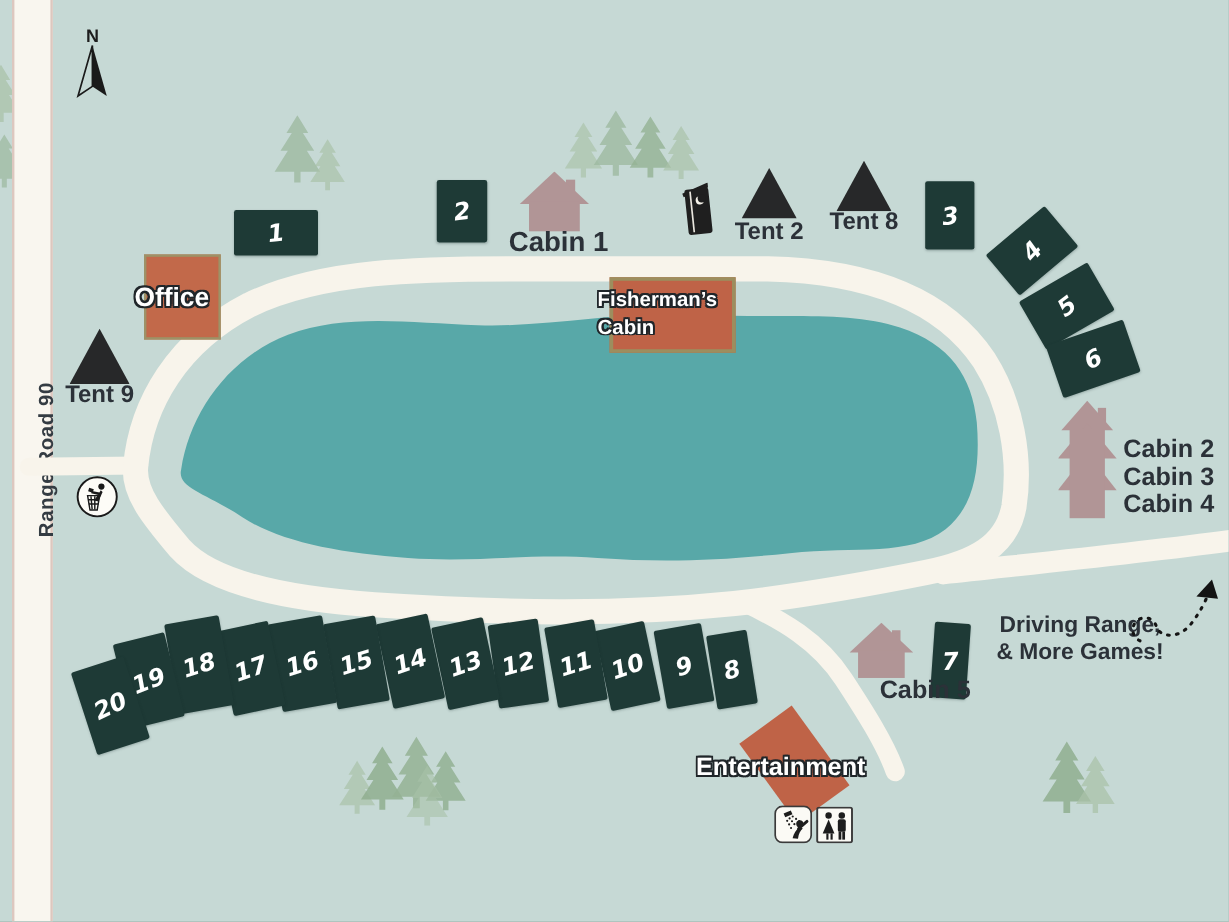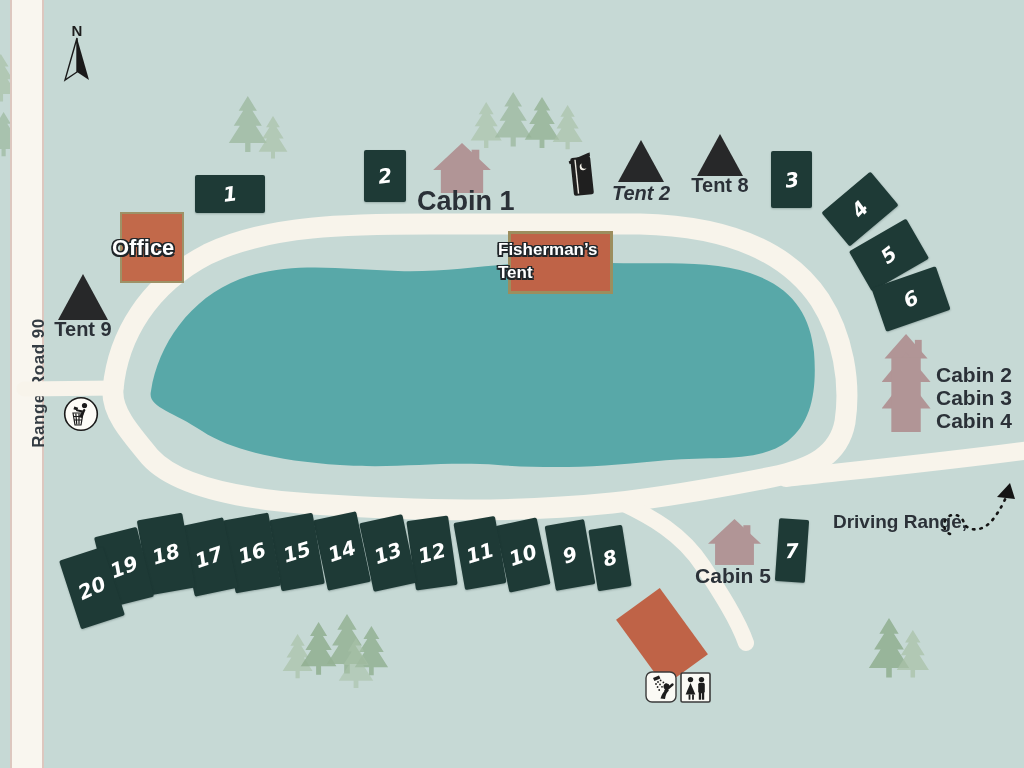--- a/index.html
+++ b/index.html
@@ -196,21 +196,21 @@
     </div>
 
   <svg class="abs" style="left:58px;top:274px" width="50" height="46">
     <polygon points="25,0 50,46 0,46" fill="#272829"></polygon>
   </svg>
   <div class="dark-label" style="left:38px;top:318px;width:90px;">Tent 9</div>
 
   <svg class="abs" style="left:618px;top:140px" width="46" height="42">
     <polygon points="23,0 46,42 0,42" fill="#272829"></polygon>
   </svg>
-  <div class="dark-label" style="left:596px;top:182px;width:90px;font-style:italic;">Tent 2</div>
+  <div class="dark-label" style="left:596px;top:182px;width:90px;">Tent 2</div>
 
   <svg class="abs" style="left:697px;top:134px" width="46" height="42">
     <polygon points="23,0 46,42 0,42" fill="#272829"></polygon>
   </svg>
   <div class="dark-label" style="left:675px;top:174px;width:90px;">Tent 8</div>
 
   <svg class="abs" style="left:570px;top:153px;transform:rotate(-6deg)" width="26" height="45">
     <polygon points="0,7 22,0 22,4 1,10" fill="#1f1f1f"></polygon>
     <rect x="2" y="4" width="20" height="38" rx="2" fill="#1f1f1f"></rect>
     <rect x="6" y="6" width="1.4" height="34" fill="#e9e6de"></rect>
@@ -218,21 +218,21 @@
     <circle cx="15.8" cy="12.6" r="3.4" fill="#1f1f1f"></circle>
   </svg>
 
   <svg class="abs" style="left:433px;top:143px" width="58" height="50" viewBox="0 0 60 52">
     <g fill="#b19596">
       <rect x="40" y="7" width="8" height="14"></rect>
       <polygon points="30,0 60,28 0,28"></polygon>
       <rect x="8" y="26" width="44" height="26"></rect>
     </g>
   </svg>
-  <div class="dark-label" style="left:417px;top:190px;width:90px;font-size:27px;text-align:right;">Cabin 1</div>
+  <div class="dark-label" style="left:417px;top:190px;width:90px;font-size:23px;text-align:right;">Cabin 1</div>
 
   <svg class="abs" style="left:882px;top:334px" width="52" height="98" viewBox="0 0 50 100">
     <g fill="#b19596">
       <rect x="32" y="6" width="7" height="13"></rect>
       <polygon points="23,0 45,25 1,25"></polygon>
       <polygon points="23,19 48,49 -2,49"></polygon>
       <polygon points="23,44 48,76 -2,76"></polygon>
       <rect x="8" y="24" width="30" height="76"></rect>
     </g>
   </svg>
@@ -240,32 +240,33 @@
   <div class="dark-label" style="left:936px;top:387px;width:110px;font-size:21px;text-align:left;">Cabin 3</div>
   <div class="dark-label" style="left:936px;top:410px;width:110px;font-size:21px;text-align:left;">Cabin 4</div>
 
   <svg class="abs" style="left:708px;top:519px" width="53" height="46" viewBox="0 0 60 52">
     <g fill="#b19596">
       <rect x="40" y="7" width="8" height="14"></rect>
       <polygon points="30,0 60,28 0,28"></polygon>
       <rect x="8" y="26" width="44" height="26"></rect>
     </g>
   </svg>
-  <div class="dark-label" style="left:688px;top:565px;width:90px;font-size:21px;">Cabin 5</div>
+  <div class="dark-label" style="left:726px;top:565px;width:90px;font-size:21px;">Cabin 5</div>
 
   <div class="building" id="office-building" style="left:120px;top:212px;width:64px;height:71px;"></div>
   <div class="outlined" style="position:absolute;left:112px;top:235px;width:80px;font-size:22px;">Office</div>
 
   <div class="building" id="fisherman-building" style="left:508px;top:231px;width:105px;height:63px;"></div>
   <div class="outlined" style="position:absolute;left:498px;top:238px;width:126px;font-size:17px;line-height:23px;">
     <div>Fisherman’s</div>
-    <div>Tent</div>
+    <div>Cabin</div>
   </div>
 
   <div class="building" id="entertainment-building" style="left:635px;top:596px;width:54px;height:82px;transform:rotate(-36deg);"></div>
+  <div class="outlined" style="position:absolute;left:580px;top:628px;width:180px;font-size:21px;">Entertainment</div>
 
   <svg class="abs" style="left:645px;top:671px" width="32" height="32">
     <rect x="1" y="1" width="30" height="30" rx="6" fill="#fbfaf5" stroke="#3a3a3a" stroke-width="1.4"></rect>
     <polygon points="8,7 14,4.4 15.4,7.6 9.4,10" fill="#1d1d1d"></polygon>
     <g fill="#1d1d1d">
       <circle cx="13" cy="11" r="0.9"></circle>
         <circle cx="15" c2="13" cy="13.4" r="0.9"></circle>
         <circle cx="17" cy="15.8" r="0.9"></circle>
       <circle cx="11" cy="13" r="0.9"></circle>
         <circle cx="12.6" cy="16" r="0.9"></circle>
@@ -301,19 +302,20 @@
     <rect x="10.8" y="11" width="4" height="3" transform="rotate(18 12.8 12.5)" fill="#1a1a1a"></rect>
     <g stroke="#1a1a1a" stroke-width="1.2" fill="none">
       <path d="M10,17 L12,29 L18,29 L20,17 Z"></path>
       <path d="M12.8,17.5 L13.8,28.5 M16,17.5 L16,28.5"></path>
       <path d="M10.5,20.5 L19.5,20.5 M11,24 L19,24"></path>
     </g>
   </svg>
 
   <div class="abs" style="left:808px;top:511px;width:184px;">
     <div class="note-line">Driving Range,</div>
+    <div class="note-line">&amp; More Games!</div>
   </div>
   <svg class="abs" style="left:920px;top:470px" width="104" height="80">
     <path d="M 30,64 A 10,10 0 1 1 44,54 C 50,62 64,62 74,48 C 80,40 84,32 87,25" fill="none" stroke="#141414" stroke-width="2.6" stroke-dasharray="1.5 6" stroke-linecap="round"></path>
     <polygon points="90,13 77,27 95,29" fill="#141414"></polygon>
   </svg>
 
 </div>
 
 </body></html>

